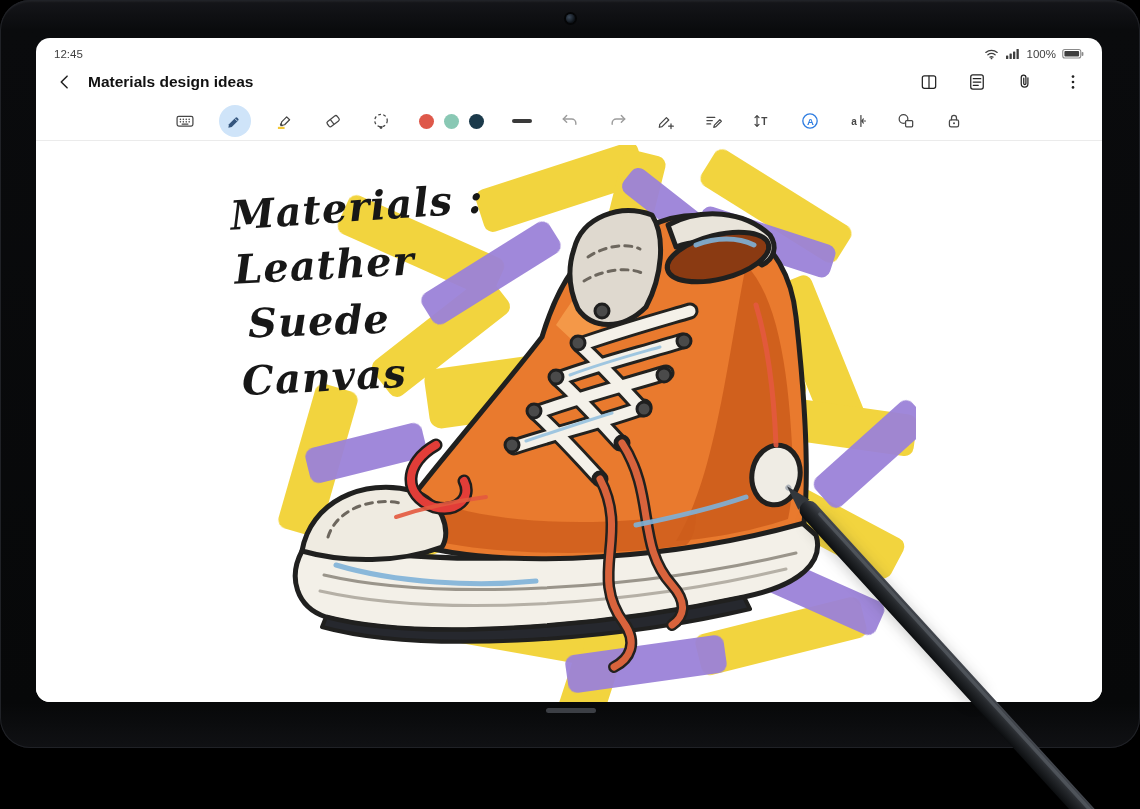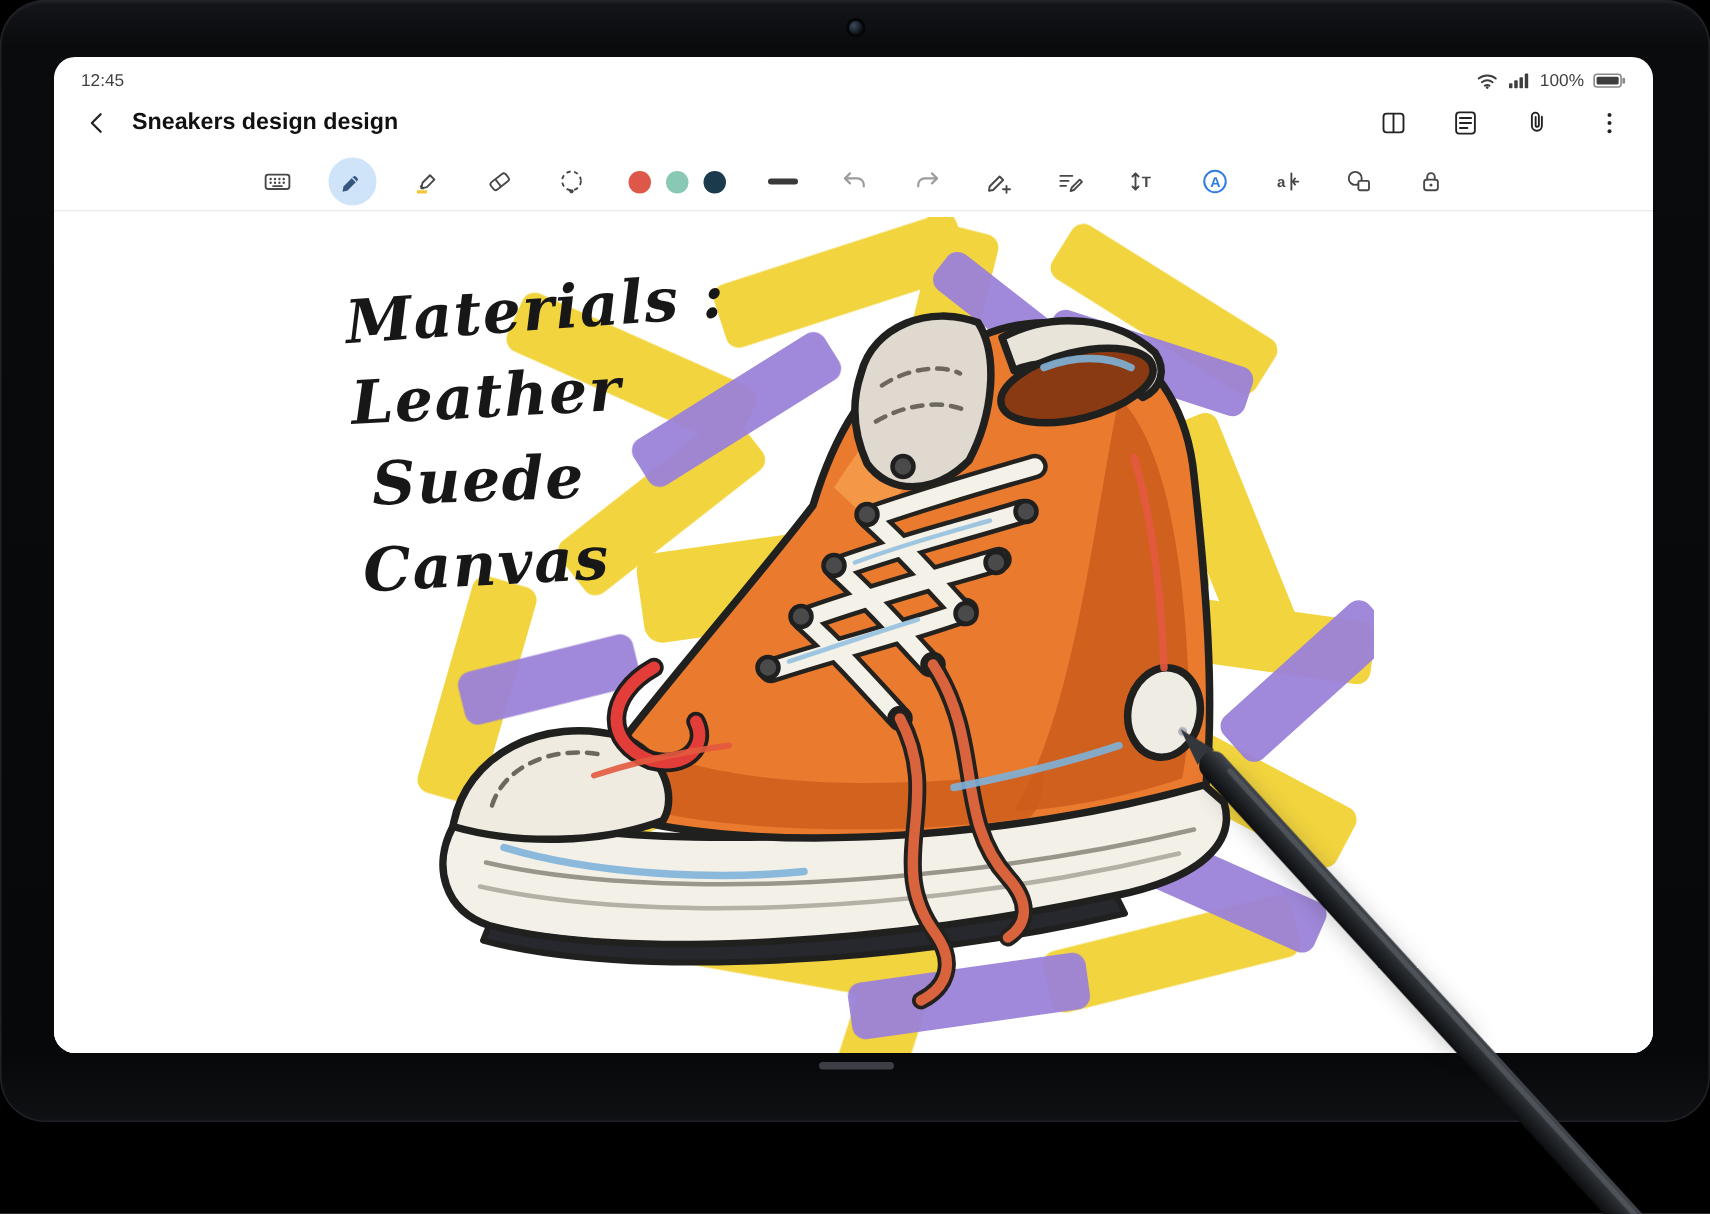--- a/index.html
+++ b/index.html
@@ -90,21 +90,21 @@
           </span>
         </span>
       </div>
 
       <div class="appbar">
         <span class="hicon">
           <svg width="20" height="20" viewBox="0 0 24 24" fill="none" stroke="#222" stroke-width="1.8" stroke-linecap="round" stroke-linejoin="round">
             <path d="M14.5 5 L7.5 12 l7 7"></path>
           </svg>
         </span>
-        <span class="title">Sneakers design design</span>
+        <span class="title">Materials design ideas</span>
         <span class="appbar-right">
           <span class="hicon">
             <svg width="20" height="20" viewBox="0 0 24 24" fill="none" stroke="#222" stroke-width="1.5">
               <rect x="4" y="4.5" width="16" height="15" rx="2.5"></rect>
                 <line x1="12" y1="4.5" x2="12" y2="19.5"></line>
             </svg>
           </span>
           <span class="hicon">
             <svg width="20" height="20" viewBox="0 0 24 24" fill="none" stroke="#222" stroke-width="1.5" stroke-linecap="round">
               <rect x="4.5" y="3.5" width="15" height="17" rx="2.5"></rect>

